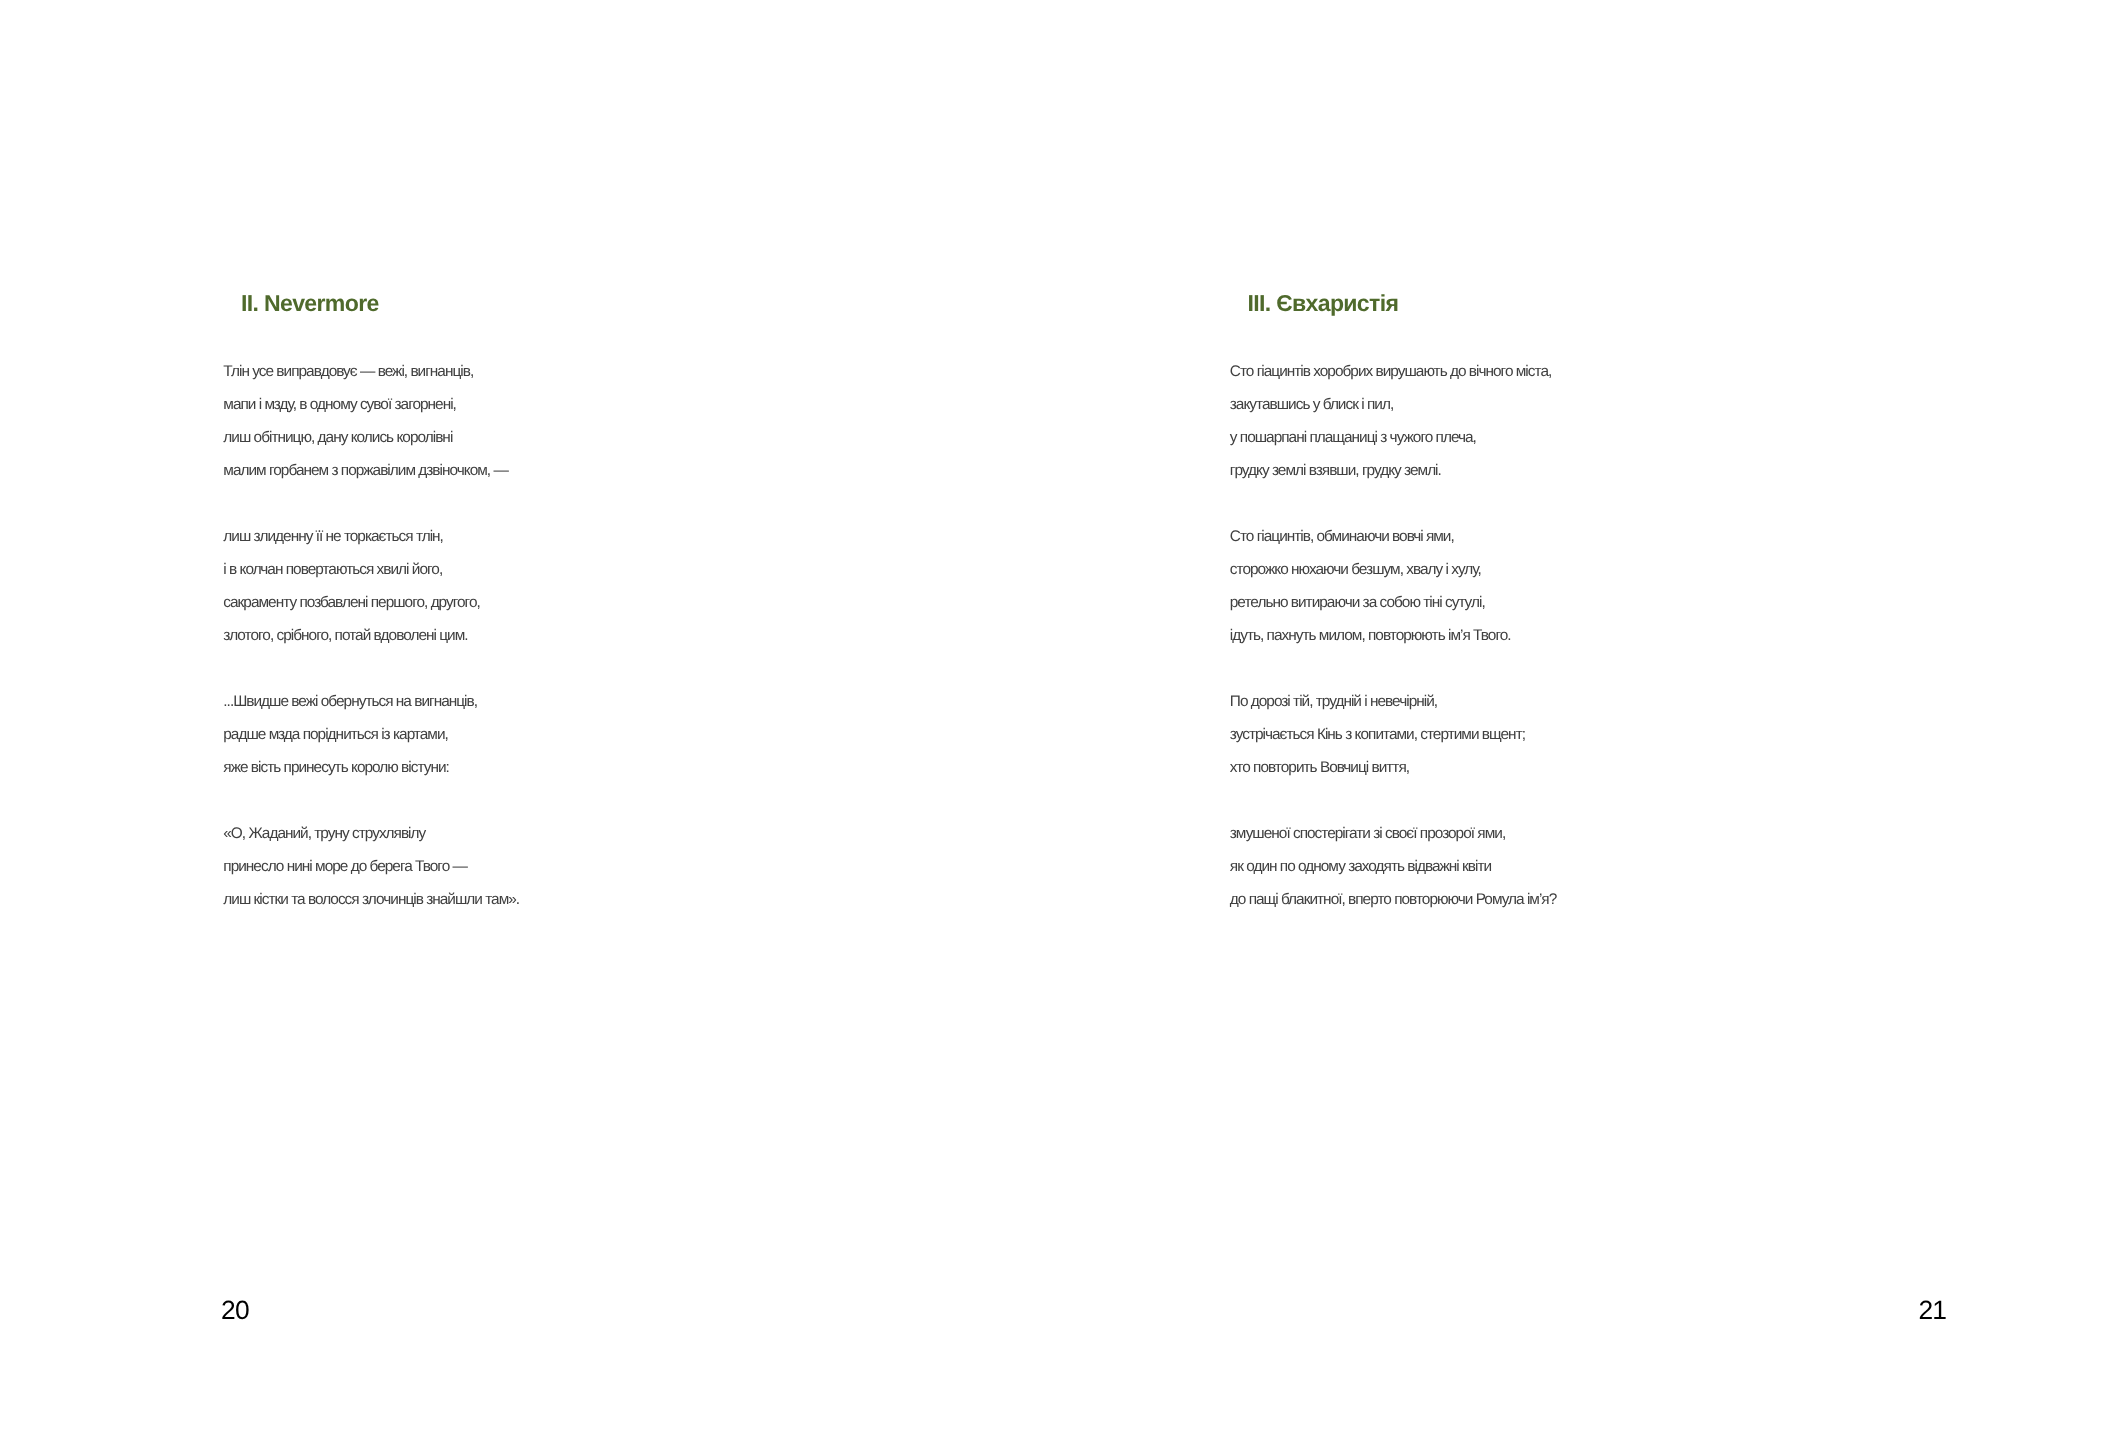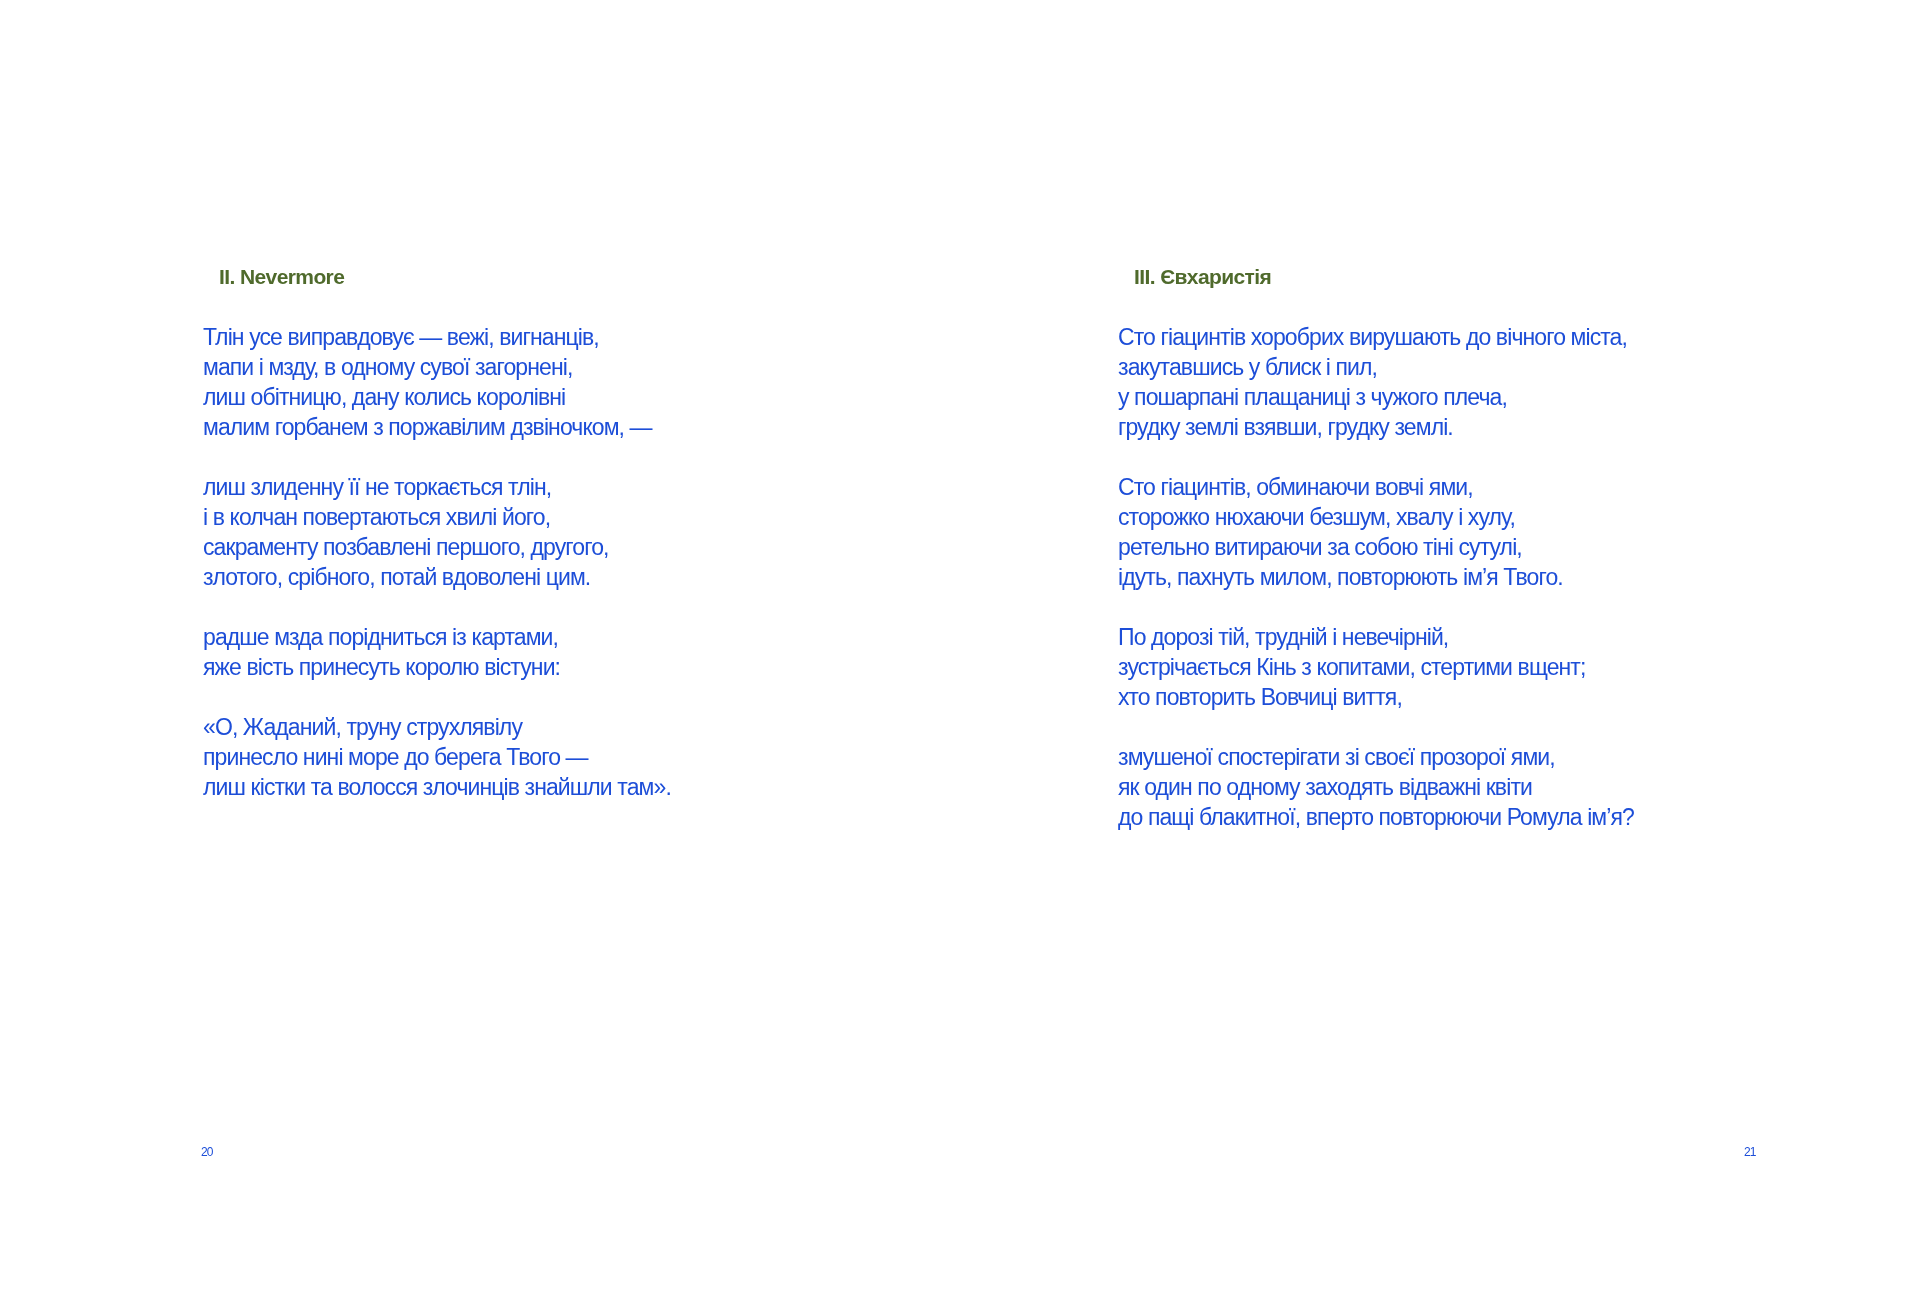--- a/index.html
+++ b/index.html
@@ -39,34 +39,34 @@
       height: 30px;
       color: var(--title-color, #4f6a2c);
       letter-spacing: -0.6px;
       white-space: nowrap;
       margin: 0 0 30px 16px;
     }
     .stanza {
       margin: 0 0 30px 0;
     }
     .line {
-      font-size: 23px;
+      font-size: 14px;
       line-height: 30px;
       height: 30px;
       white-space: nowrap;
       letter-spacing: -0.9px;
-      color: #1d4ed8;
+      color: #404040;
     }
 
     .page-number {
       position: absolute;
-      top: 1140px;
-      font-size: 12px;
+      top: 1180px;
+      font-size: 24px;
       line-height: 24px;
-      color: #1d4ed8;
+      color: #000000;
       letter-spacing: -0.8px;
     }
     .page-left .page-number { left: 201px; }
     .page-right .page-number { left: 744px; margin-left: 40px; }
   </style>
 </head>
 <body style="--title-color: #4f6a2c;">
 
 <div class="page page-left">
   <div class="poem">
@@ -80,20 +80,21 @@
     </div>
 
     <div class="stanza">
       <div class="line">лиш злиденну її не торкається тлін,</div>
       <div class="line">і в колчан повертаються хвилі його,</div>
       <div class="line">сакраменту позбавлені першого, другого,</div>
       <div class="line">злотого, срібного, потай вдоволені цим.</div>
     </div>
 
     <div class="stanza">
+      <div class="line">...Швидше вежі обернуться на вигнанців,</div>
       <div class="line">радше мзда поріднитьcя із картами,</div>
       <div class="line">яже вість принесуть королю вістуни:</div>
     </div>
 
     <div class="stanza">
       <div class="line">«О, Жаданий, труну струхлявілу</div>
       <div class="line">принесло нині море до берега Твого —</div>
       <div class="line">лиш кістки та волосся злочинців знайшли там».</div>
     </div>
   </div>

